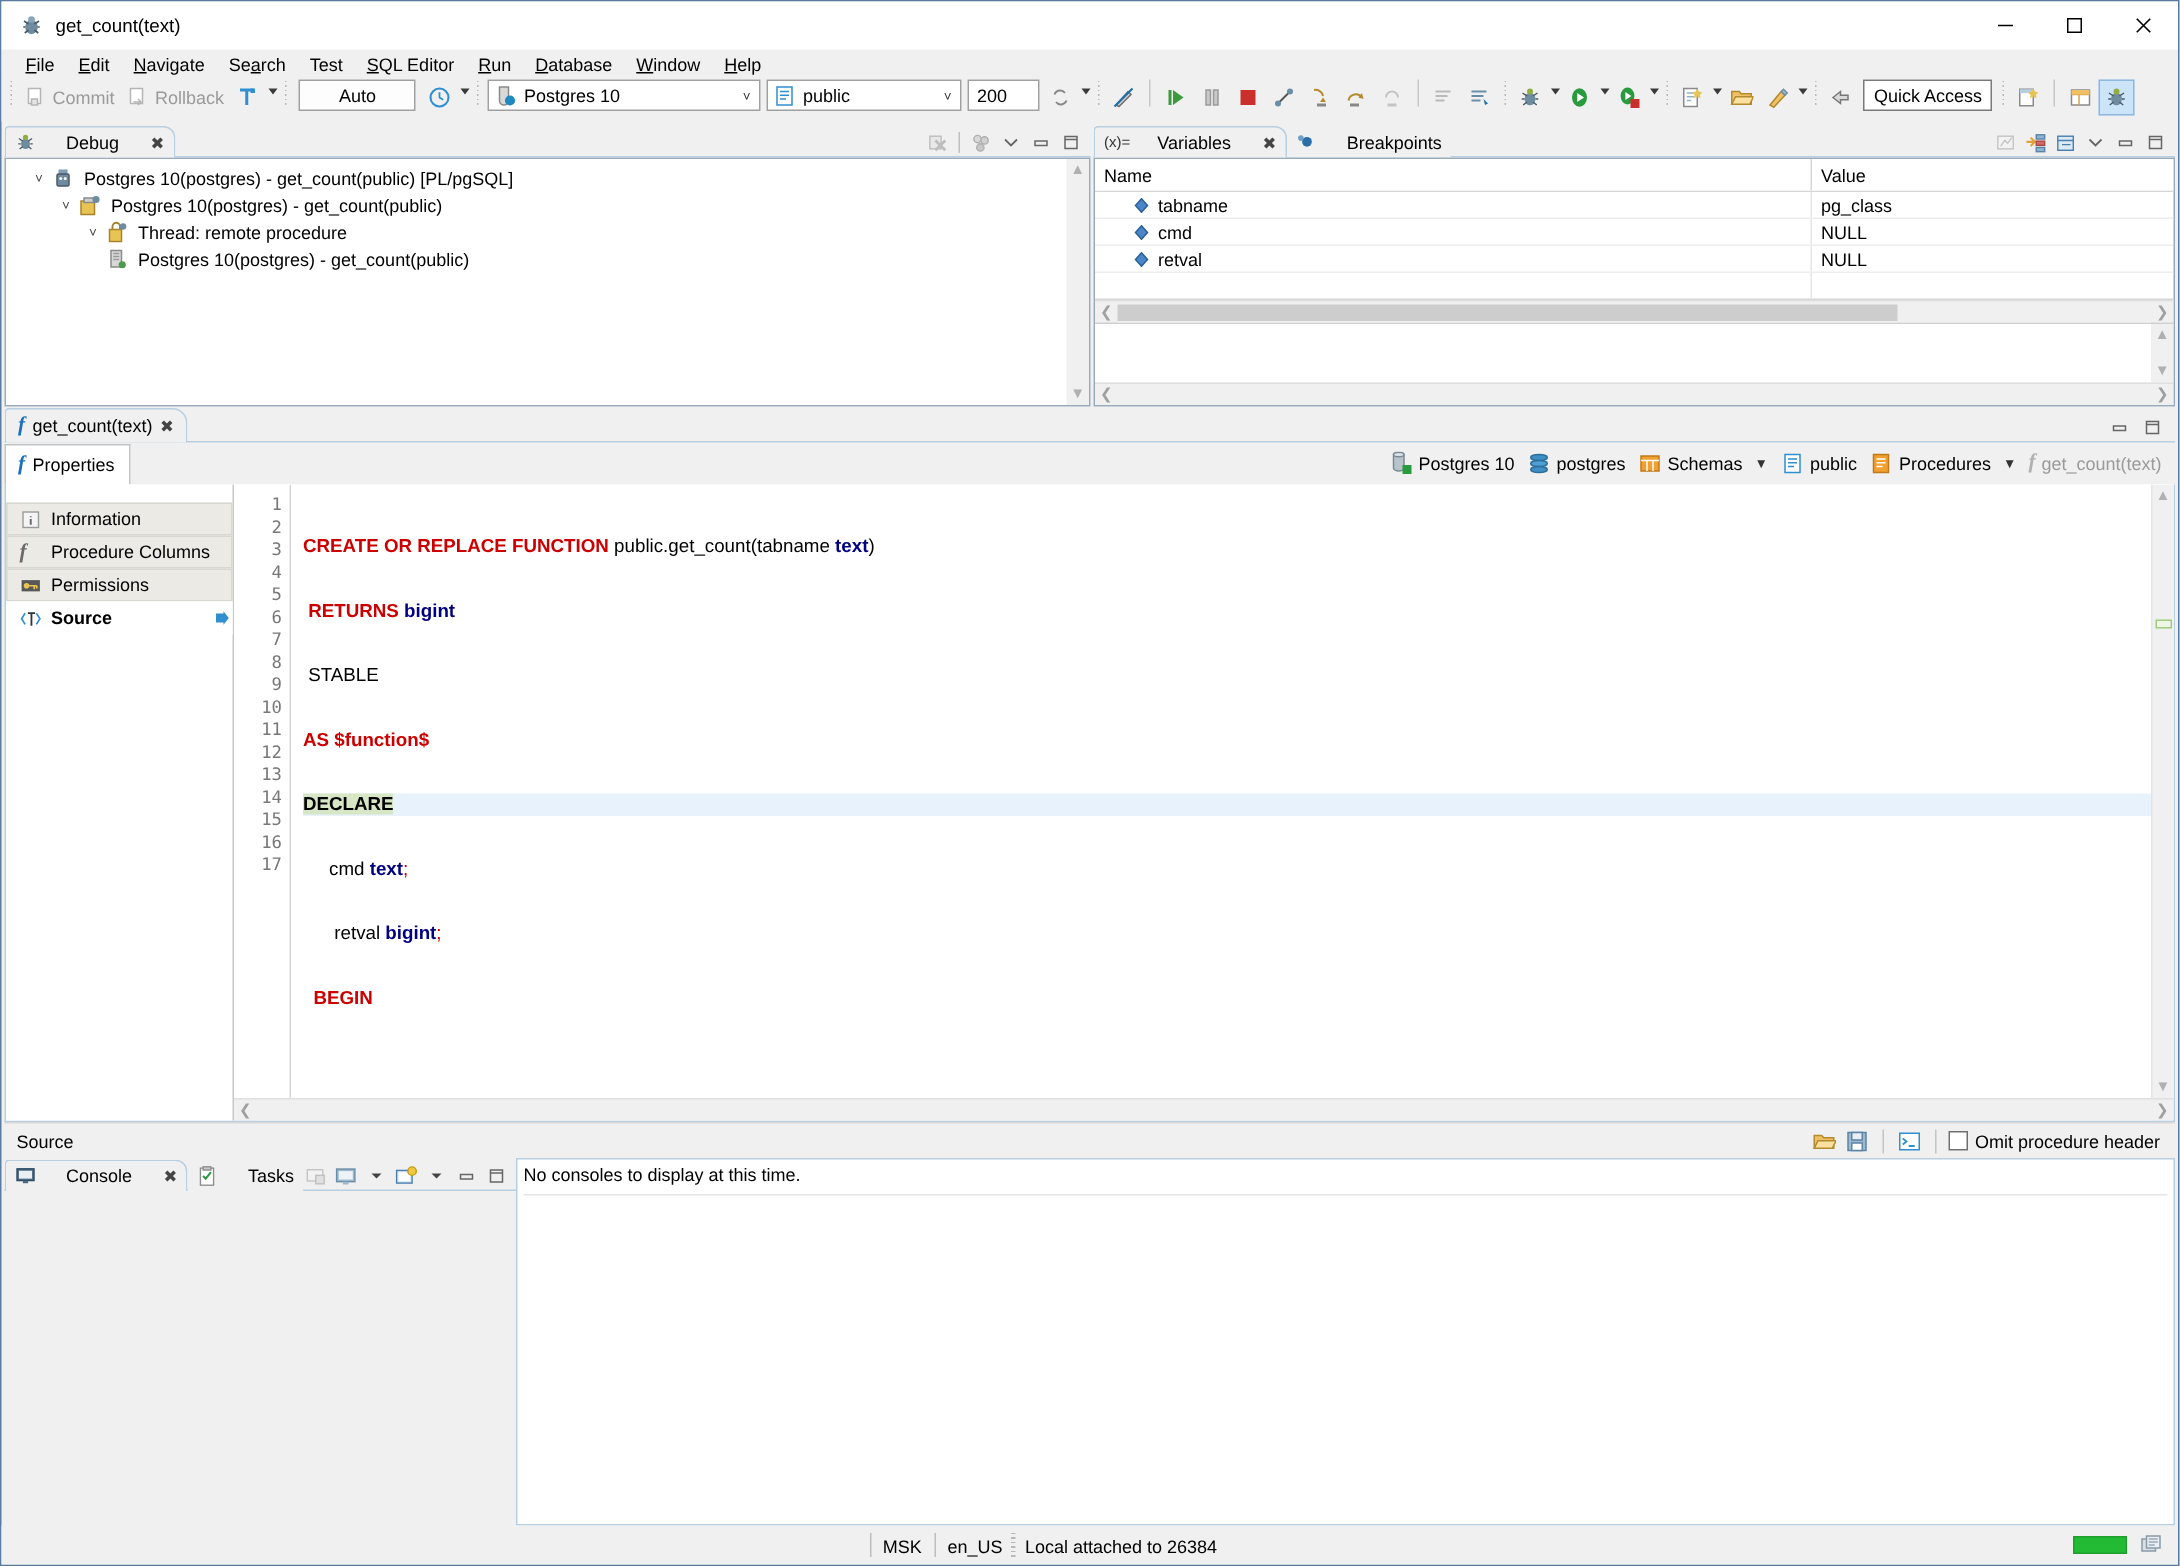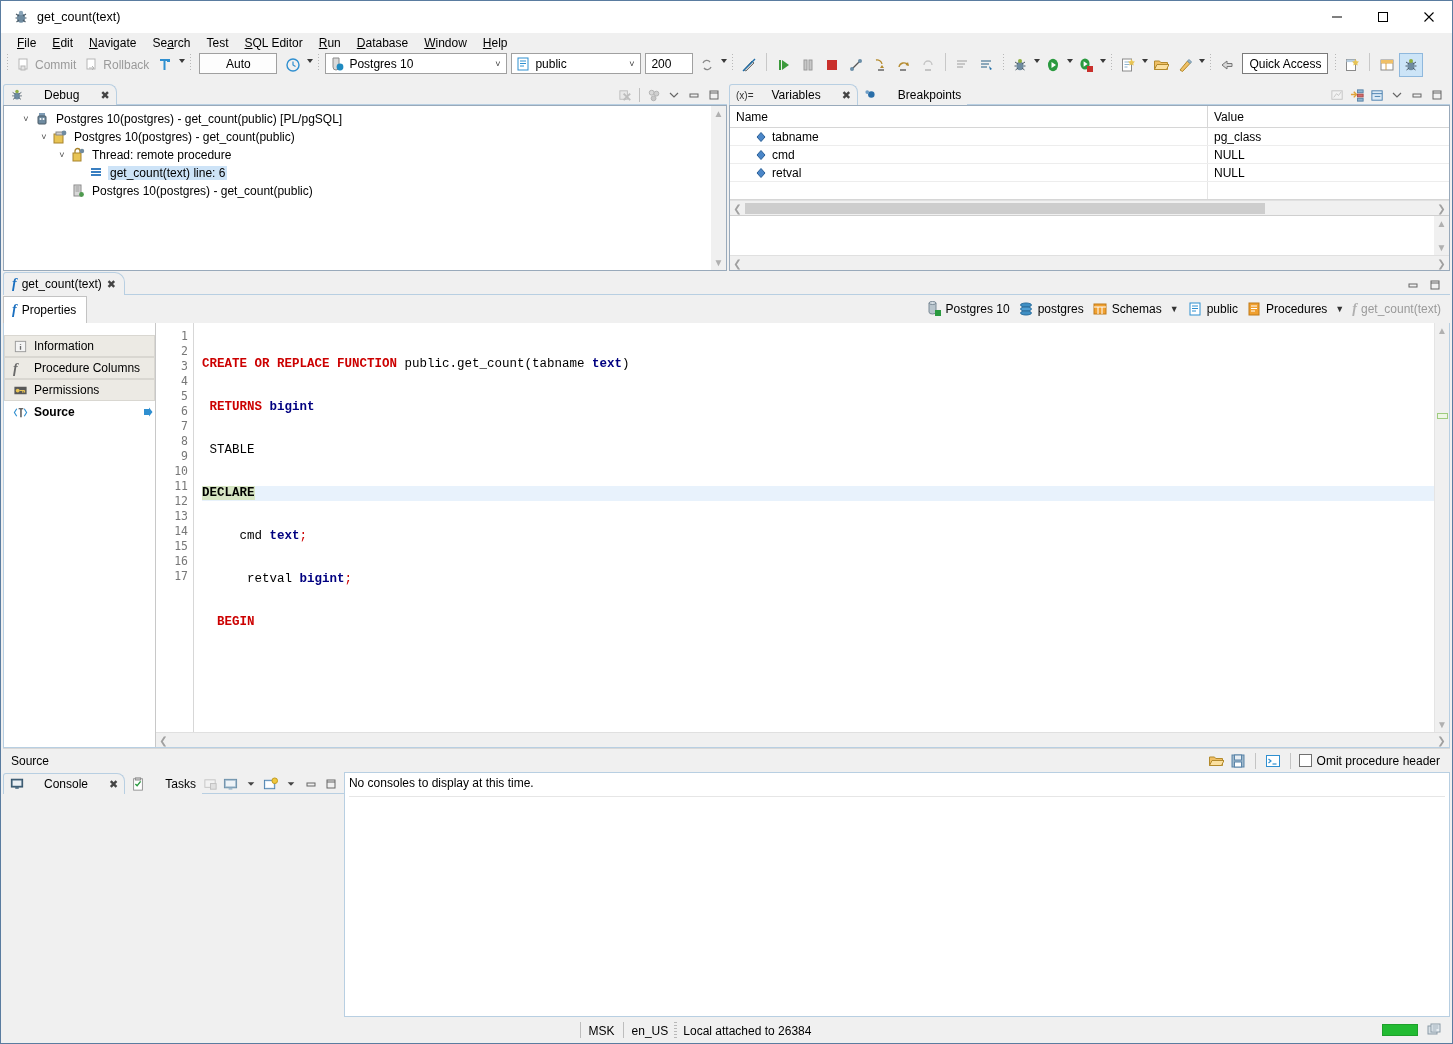--- a/index.html
+++ b/index.html
@@ -203,21 +203,21 @@
 
   .code-wrap { flex:1; display:flex; flex-direction:column; min-width:0; position:relative;}
   .code-area { flex:1; display:flex; min-height:0; overflow:hidden; background:#fff;}
   .gutter {
     width:38px; background:#fff; border-right:1px solid #d7d7d7;
     font-family:"DejaVu Sans Mono", monospace; font-size:11.5px; color:#787878;
     text-align:right; padding:6px 5px 0 0; user-select:none;
   }
   .gutter div { height:15px; line-height:15px; }
   .code {
-    flex:1; font-family:Liberation Mono, monospace; font-size:12.5px;
+    flex:1; font-family:Liberation Sans, sans-serif; font-size:12.5px;
     padding:6px 0 0 8px; white-space:pre; overflow:hidden; position:relative;
   }
   .code div { height:15px; line-height:15px; }
   .code .cur-line { background:#e8f2fc; }
   .kwr { color:#cc0000; font-weight:bold; }
   .typ { color:#000080; font-weight:bold; }
   .sem { color:#cc0000; }
   .hl  { background:#d7e6c4; }
   .code-vs {
     width:15px; background:#f0f0f0; display:flex; flex-direction:column;
@@ -643,29 +643,20 @@
             <span class="ticon">
               <svg width="16" height="16" viewBox="0 0 16 16">
                 <rect x="3" y="6" width="8" height="8" fill="#e8c454" stroke="#a8842c"></rect>
                 <path d="M5 6 V4 a2.5 2.5 0 0 1 5 0 V6" fill="none" stroke="#a8842c" stroke-width="1.3"></path>
                 <circle cx="12" cy="4" r="2.2" fill="#6f8ba0"></circle>
               </svg>
             </span>
             <span class="tlabel">Thread: remote procedure</span>
           </div>
 
-          <div class="tnode selected" style="padding-left:68px">
-            <span class="twist"></span>
-            <span class="ticon">
-              <svg width="16" height="16" viewBox="0 0 16 16">
-                <path d="M3 4 h10 M3 7 h10 M3 10 h10" stroke="#3a7fc1" stroke-width="2"></path>
-              </svg>
-            </span>
-            <span class="tlabel">get_count(text) line: 6</span>
-          </div>
 
           <div class="tnode" style="padding-left:50px">
             <span class="twist"></span>
             <span class="ticon">
               <svg width="16" height="16" viewBox="0 0 16 16">
                 <rect x="4" y="2" width="7" height="11" fill="#d8d8d8" stroke="#8a8a8a"></rect>
                 <path d="M5.5 4 h4 M5.5 6 h4 M5.5 8 h4" stroke="#9a9a9a"></path>
                 <circle cx="11.5" cy="11.5" r="2.4" fill="#4e9a4e"></circle>
               </svg>
             </span>
@@ -954,20 +945,21 @@
             <div>13</div>
             <div>14</div>
             <div>15</div>
             <div>16</div>
             <div>17</div>
           </div>
           <div class="code">
             <div><span class="kwr">CREATE OR REPLACE FUNCTION</span> public.get_count(tabname <span class="typ">text</span>)</div>
             <div> <span class="kwr">RETURNS</span> <span class="typ">bigint</span></div>
             <div> STABLE</div>
+            <div><span class="kwr">AS</span> <span class="kwr">$function$</span></div>
             <div class="cur-line"><span class="hl" style="font-weight:bold">DECLARE</span></div>
             <div>     cmd <span class="typ">text</span><span class="sem">;</span></div>
             <div>      retval <span class="typ">bigint</span><span class="sem">;</span></div>
             <div>  <span class="kwr">BEGIN</span></div>
             
             
             
             
             
             

